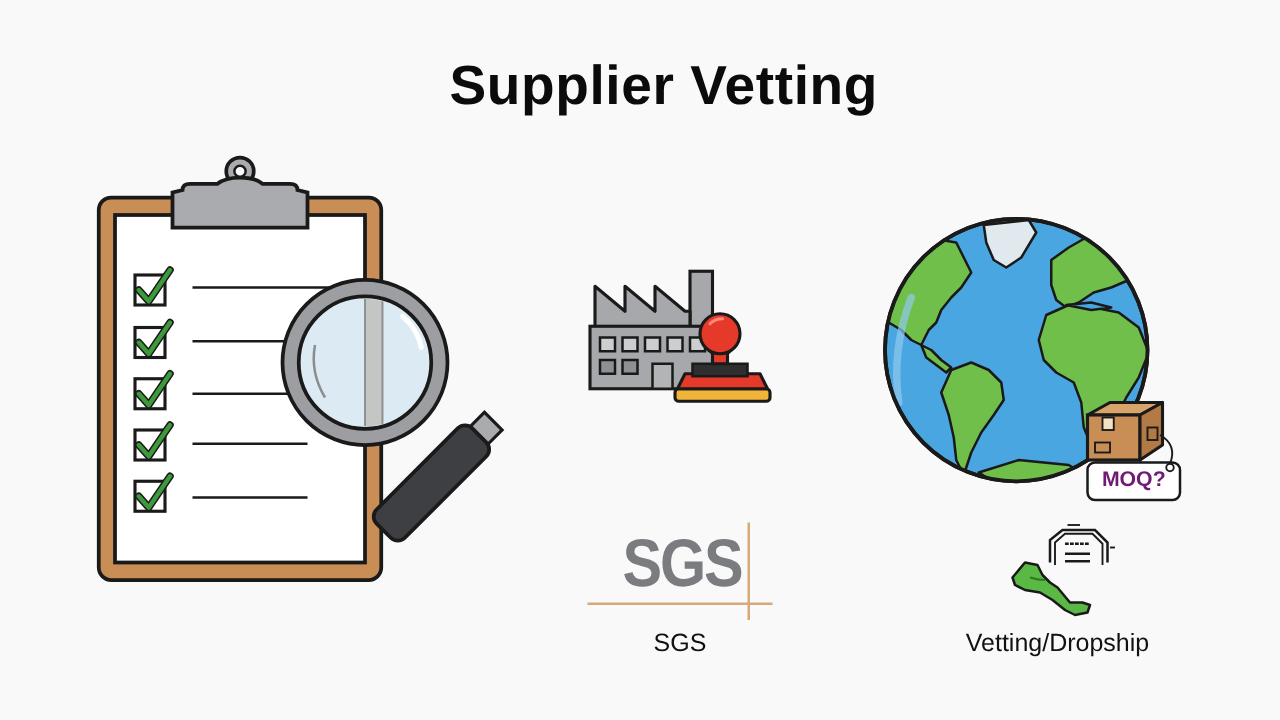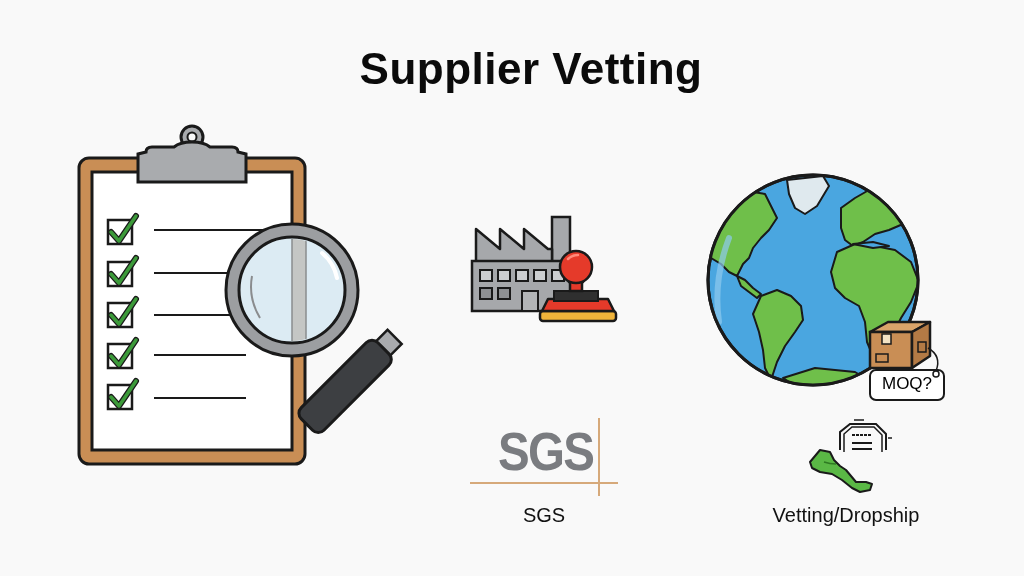--- a/index.html
+++ b/index.html
@@ -190,21 +190,21 @@
     <rect x="8" y="36" width="12" height="8" fill="none" stroke="#1a1a1a" stroke-width="1.5"></rect>
     <rect x="50" y="24" width="8" height="10" fill="none" stroke="#1a1a1a" stroke-width="1.5"></rect>
   </svg>
 </div>
 <div class="abs" style="left:868px; top:368px; width:78px; height:34px;">
   <svg width="78" height="34" viewBox="0 0 78 34" style="position:absolute; left:0; top:0;">
     <rect x="2" y="2" width="74" height="30" rx="6" fill="#ffffff" stroke="#1a1a1a" stroke-width="2"></rect>
     <circle cx="68" cy="6" r="3" fill="#fff" stroke="#1a1a1a" stroke-width="1.5"></circle>
     <path d="M68 3 Q74 -12 60 -20" fill="none" stroke="#1a1a1a" stroke-width="1.5"></path>
   </svg>
-  <div style="position:absolute; left:0; top:6px; width:78px; text-align:center; font-size:17px; font-weight:normal; color:#000000;">MOQ?</div>
+  <div style="position:absolute; left:0; top:6px; width:78px; text-align:center; font-size:17px; font-weight:bold; color:#701a75;">MOQ?</div>
 </div>
 
 <div class="abs" style="left:806px; top:418px; width:90px; height:76px;">
   <svg width="90" height="76" viewBox="0 0 90 76">
 
     <path d="M34 32 L34 14 L44 6 L70 6 L80 16 L80 32" fill="none" stroke="#1a1a1a" stroke-width="2"></path>
     <path d="M38 34 L38 16 L46 9 L68 9 L76 17 L76 34" fill="none" stroke="#1a1a1a" stroke-width="1.5"></path>
     <line x1="48" y1="2" x2="58" y2="2" stroke="#1a1a1a" stroke-width="1.5"></line>
     <line x1="82" y1="20" x2="86" y2="20" stroke="#1a1a1a" stroke-width="1.5"></line>
     <line x1="46" y1="17" x2="66" y2="17" stroke="#1a1a1a" stroke-width="2" stroke-dasharray="3 1"></line>

